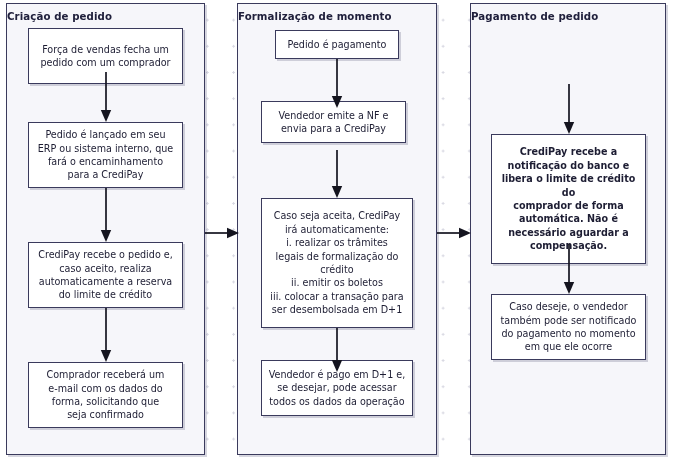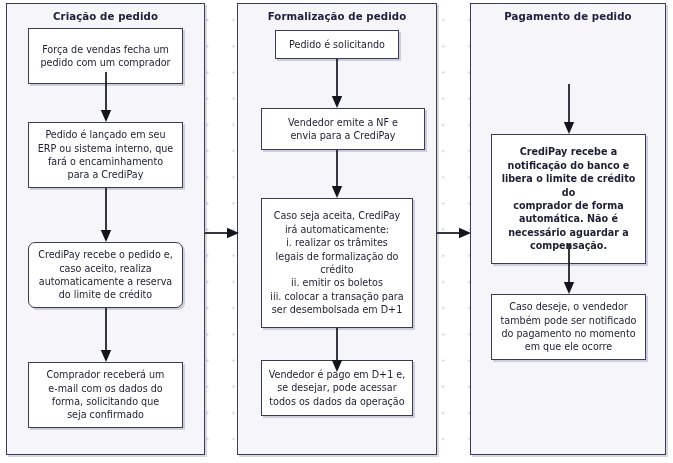--- a/index.html
+++ b/index.html
@@ -23,21 +23,21 @@
     background: #f6f6fa;
     border: 1.6px solid #3a3a5c;
     box-shadow: 2px 2px 0 rgba(120,120,150,0.30);
     box-sizing: border-box;
   }
   .lane-title {
     position: absolute;
     left: 0;
     right: 0;
     top: 7px;
-    text-align: center;
+    text-align: left;
     font-size: 10.2px;
     font-weight: bold;
     color: #20203c;
     letter-spacing: 0.1px;
   }
   .node {
     position: absolute;
     background: #ffffff;
     border: 1.5px solid #3a3a5c;
     box-shadow: 2px 2px 0 rgba(120,120,150,0.32);
@@ -74,21 +74,21 @@
   </div>
 
   <div class="node" style="left:28px; top:28px; width:155px; height:56px;">Força de vendas fecha um
 pedido com um comprador</div>
 
   <div class="node" style="left:28px; top:122px; width:155px; height:66px;">Pedido é lançado em seu
 ERP ou sistema interno, que
 fará o encaminhamento
 para a CrediPay</div>
 
-  <div class="node" style="left:28px; top:242px; width:155px; height:66px;border-radius:7px;">CrediPay recebe o pedido e,
+  <div class="node" style="left:28px; top:242px; width:155px; height:66px;">CrediPay recebe o pedido e,
 caso aceito, realiza
 automaticamente a reserva
 do limite de crédito</div>
 
   <div class="node" style="left:28px; top:362px; width:155px; height:66px;">Comprador receberá um
 e-mail com os dados do
 forma, solicitando que
 seja confirmado</div>
 
   <svg class="conn" style="left:98px; top:72px; width:16px; height:50px;" viewBox="0 0 16 50">
@@ -100,26 +100,26 @@
     <line x1="8" y1="0" x2="8" y2="45"></line>
     <polygon points="8,54 2.8,42 13.2,42"></polygon>
   </svg>
 
   <svg class="conn" style="left:98px; top:308px; width:16px; height:54px;" viewBox="0 0 16 54">
     <line x1="8" y1="0" x2="8" y2="45"></line>
     <polygon points="8,54 2.8,42 13.2,42"></polygon>
   </svg>
 
   <div class="lane" style="left:237px; top:3px; width:200px; height:452px;">
-    <div class="lane-title">Formalização de pedido</div>
+    <div class="lane-title">Formalização de momento</div>
   </div>
 
-  <div class="node" style="left:275px; top:30px; width:124px; height:29px;">Pedido é solicitando</div>
+  <div class="node" style="left:275px; top:30px; width:124px; height:29px;">Pedido é pagamento</div>
 
-  <div class="node" style="left:261px; top:108px; width:164px; height:42px;">Vendedor emite a NF e
+  <div class="node" style="left:261px; top:101px; width:145px; height:42px;">Vendedor emite a NF e
 envia para a CrediPay</div>
 
   <div class="node" style="left:261px; top:198px; width:152px; height:130px;">Caso seja aceita, CrediPay
 irá automaticamente:
 i. realizar os trâmites
 legais de formalização do
 crédito
 ii. emitir os boletos
 iii. colocar a transação para
 ser desembolsada em D+1</div>

